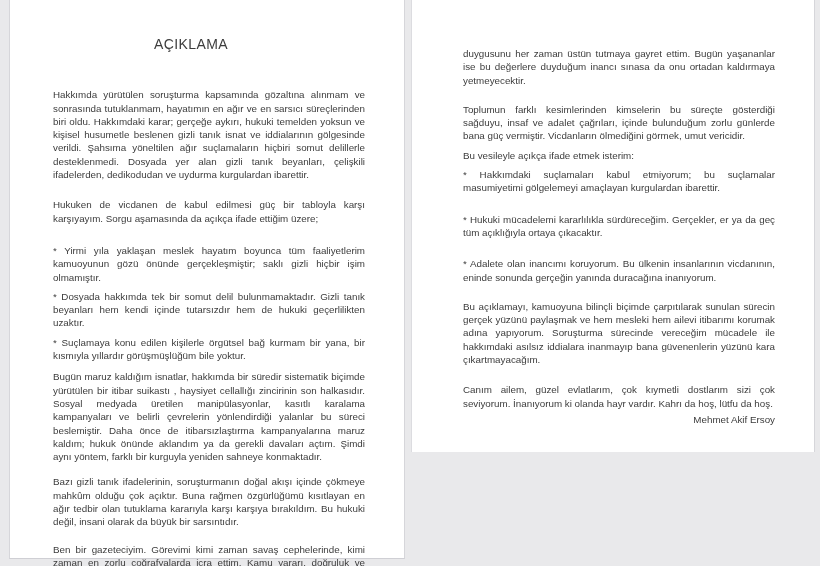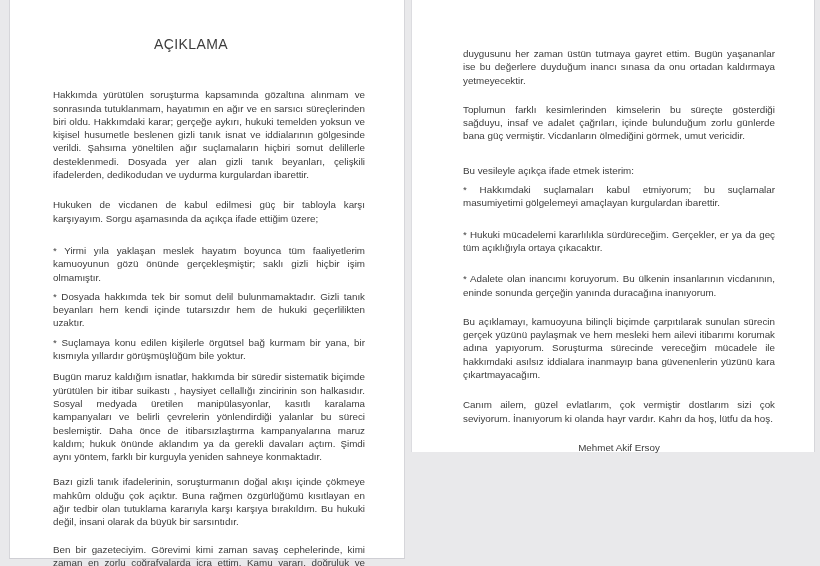--- a/index.html
+++ b/index.html
@@ -59,26 +59,26 @@
   .para-first-left { margin-top: 37px; }
   .para-intro { margin-top: 17px; }
   .bullet { margin: 6px 0 0 0; }
   .bullet-lead { margin-top: 19px; }
   .bullet-tight { margin-top: 18px; }
   .para-p3 { margin-top: 8px; }
   .para-p4 { margin-top: 12px; }
   .para-p5 { margin-top: 14px; }
   .para-first-right { margin-top: 47px; }
   .para-p7 { margin-top: 16px; }
-  .statement-intro { margin-top: 21px; }
+  .statement-intro { margin-top: 6px; }
   .bullet-lead-right { }
   .para-p9 { margin-top: 16px; }
   .para-p10 { margin-top: 17px; }
   .closing-line { margin-top: 17px; text-align: left; }
-  .signature-line { margin-top: 16px; text-align: center; }
+  .signature-line { margin-top: 3px; text-align: right; }
 </style>
 </head>
 <body>
 
 <div class="viewport">
 
   <div class="page page-left">
     <div class="content">
       <div class="doc-title">AÇIKLAMA</div>
       <p class="para para-first-left">Hakkımda yürütülen soruşturma kapsamında gözaltına alınmam ve sonrasında tutuklanmam, hayatımın en ağır ve en sarsıcı süreçlerinden biri oldu. Hakkımdaki karar; gerçeğe aykırı, hukuki temelden yoksun ve kişisel husumetle beslenen gizli tanık isnat ve iddialarının gölgesinde verildi. Şahsıma yöneltilen ağır suçlamaların hiçbiri somut delillerle desteklenmedi. Dosyada yer alan gizli tanık beyanları, çelişkili ifadelerden, dedikodudan ve uydurma kurgulardan ibarettir.</p>
@@ -94,18 +94,18 @@
 
   <div class="page page-right">
     <div class="content">
       <p class="para para-first-right">duygusunu her zaman üstün tutmaya gayret ettim. Bugün yaşananlar ise bu değerlere duyduğum inancı sınasa da onu ortadan kaldırmaya yetmeyecektir.</p>
       <p class="para para-p7">Toplumun farklı kesimlerinden kimselerin bu süreçte gösterdiği sağduyu, insaf ve adalet çağrıları, içinde bulunduğum zorlu günlerde bana güç vermiştir. Vicdanların ölmediğini görmek, umut vericidir.</p>
       <p class="para statement-intro">Bu vesileyle açıkça ifade etmek isterim:</p>
       <p class="bullet bullet-lead-right">* Hakkımdaki suçlamaları kabul etmiyorum; bu suçlamalar masumiyetimi gölgelemeyi amaçlayan kurgulardan ibarettir.</p>
       <p class="bullet bullet-tight">* Hukuki mücadelemi kararlılıkla sürdüreceğim. Gerçekler, er ya da geç tüm açıklığıyla ortaya çıkacaktır.</p>
       <p class="bullet bullet-tight">* Adalete olan inancımı koruyorum. Bu ülkenin insanlarının vicdanının, eninde sonunda gerçeğin yanında duracağına inanıyorum.</p>
       <p class="para para-p9">Bu açıklamayı, kamuoyuna bilinçli biçimde çarpıtılarak sunulan sürecin gerçek yüzünü paylaşmak ve hem mesleki hem ailevi itibarımı korumak adına yapıyorum. Soruşturma sürecinde vereceğim mücadele ile hakkımdaki asılsız iddialara inanmayıp bana güvenenlerin yüzünü kara çıkartmayacağım.</p>
-      <p class="para para-p10">Canım ailem, güzel evlatlarım, çok vermiştir dostlarım sizi çok seviyorum. İnanıyorum ki olanda hayr vardır.  Kahrı da hoş, lütfu da hoş.</p>
+      <p class="para para-p10">Canım ailem, güzel evlatlarım, çok kıymetli dostlarım sizi çok seviyorum. İnanıyorum ki olanda hayr vardır.  Kahrı da hoş, lütfu da hoş.</p>
       <p class="para signature-line">Mehmet Akif Ersoy</p>
     </div>
   </div>
 
 </div>
 
 </body></html>

